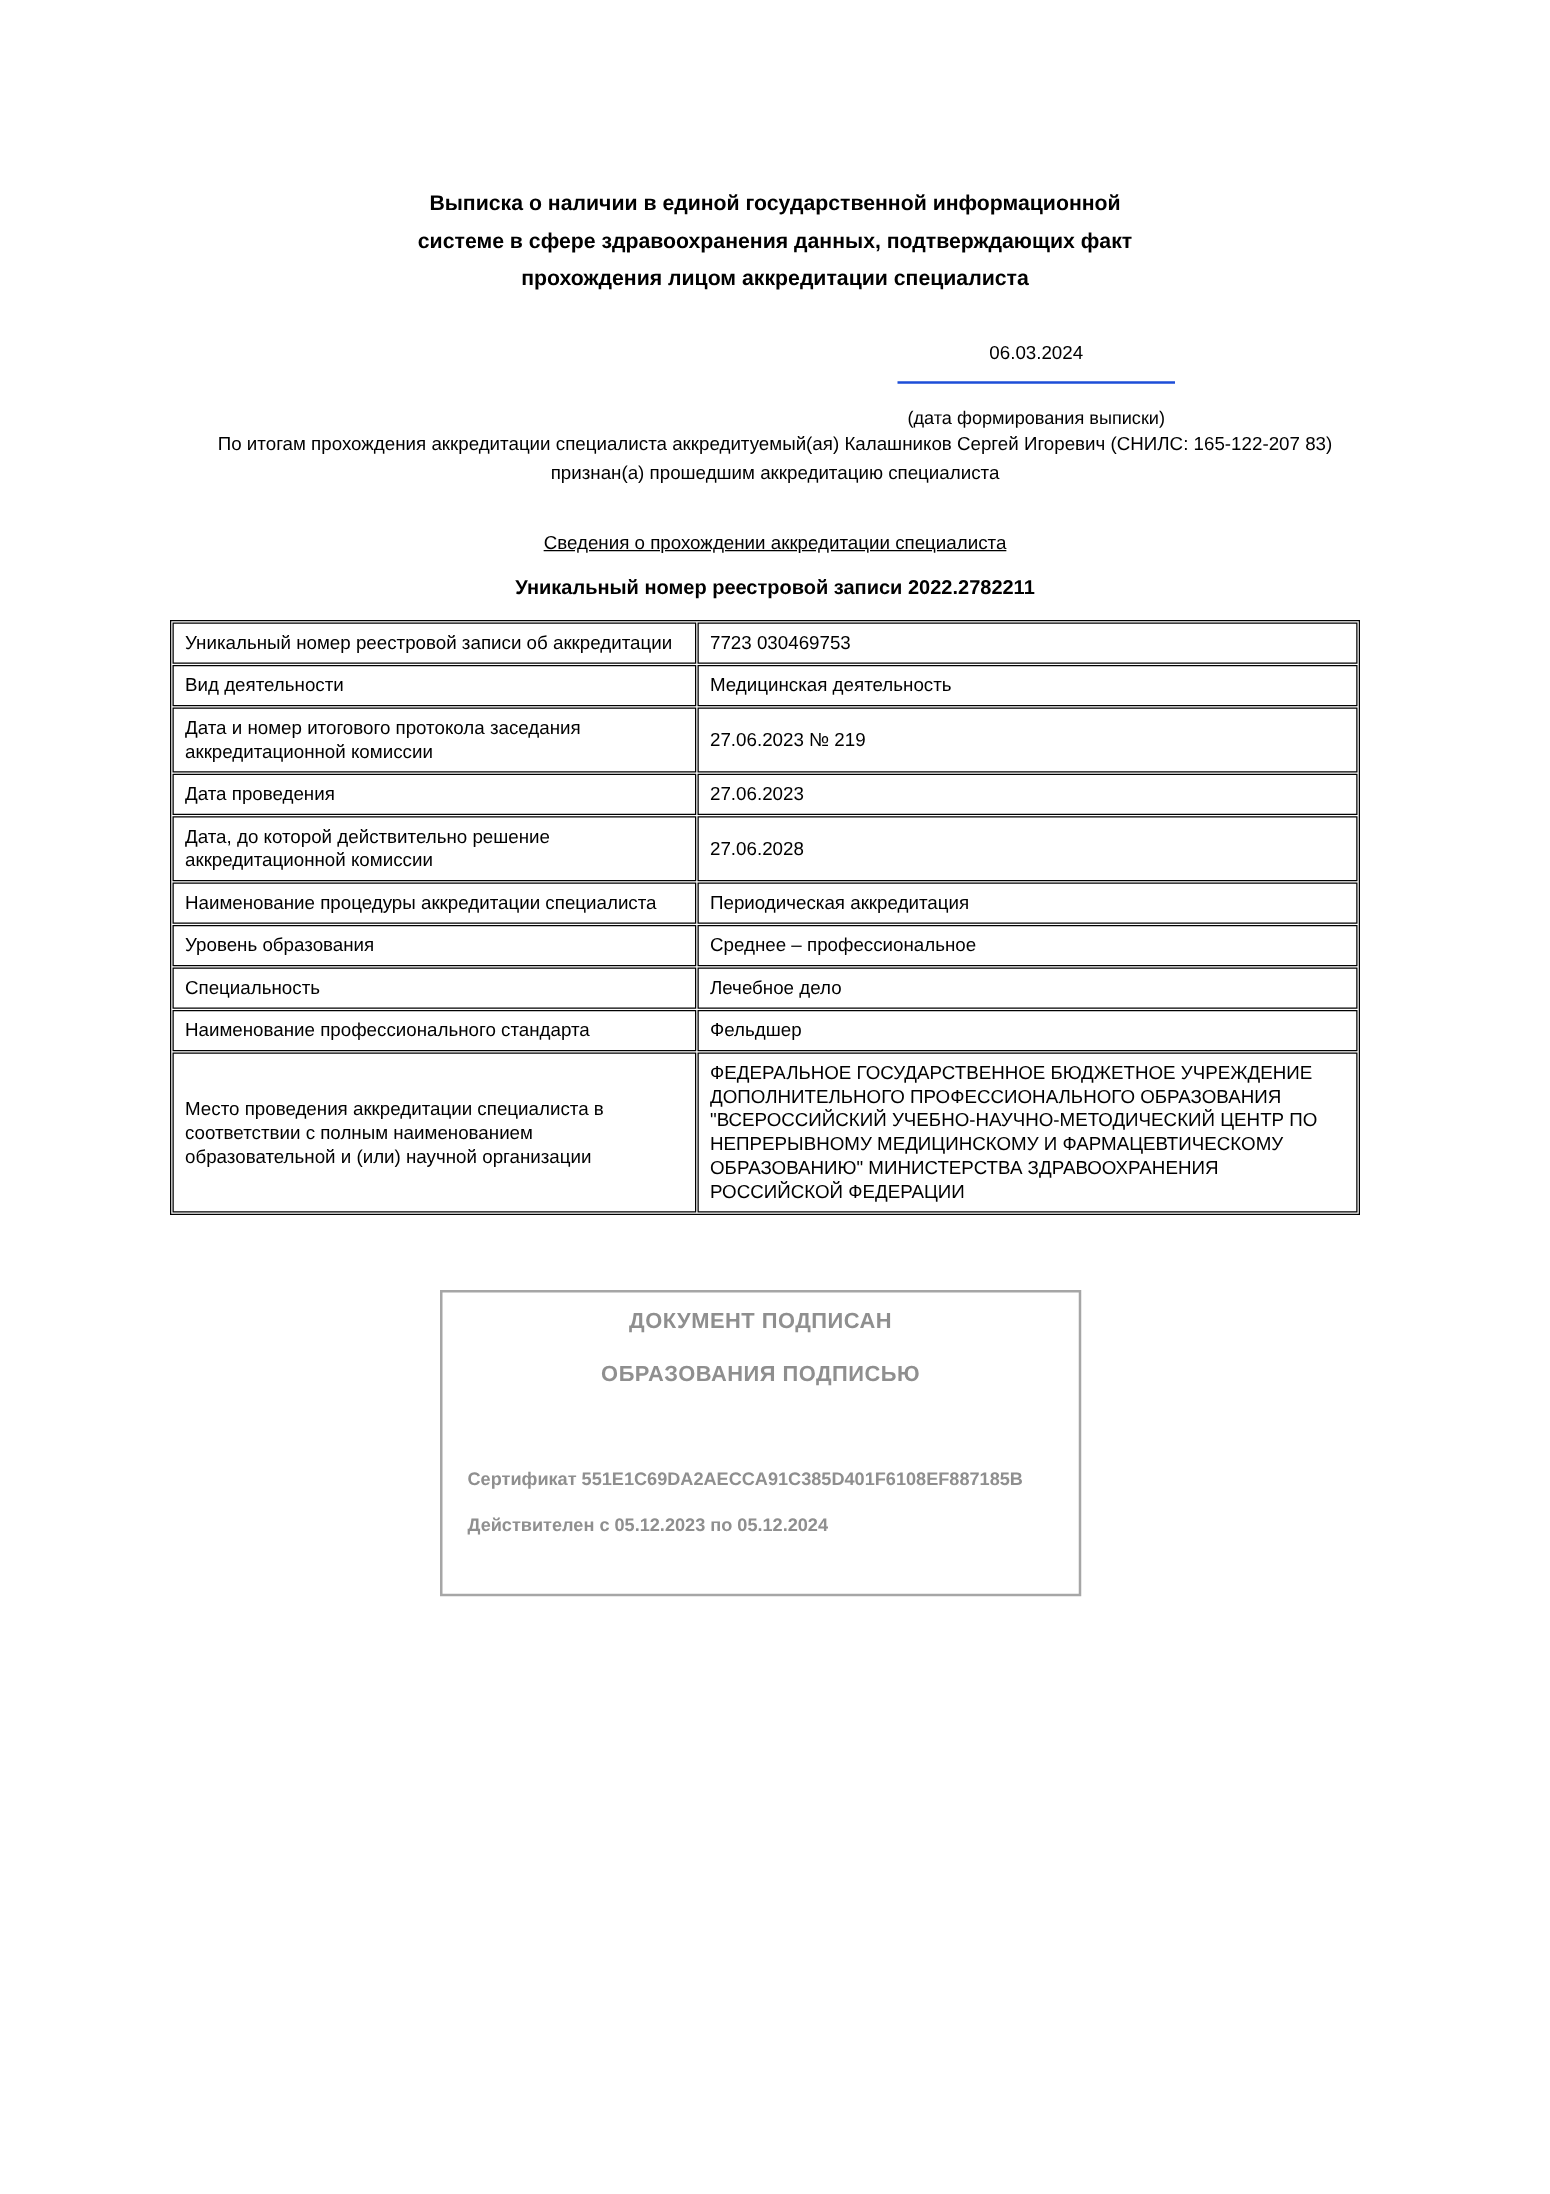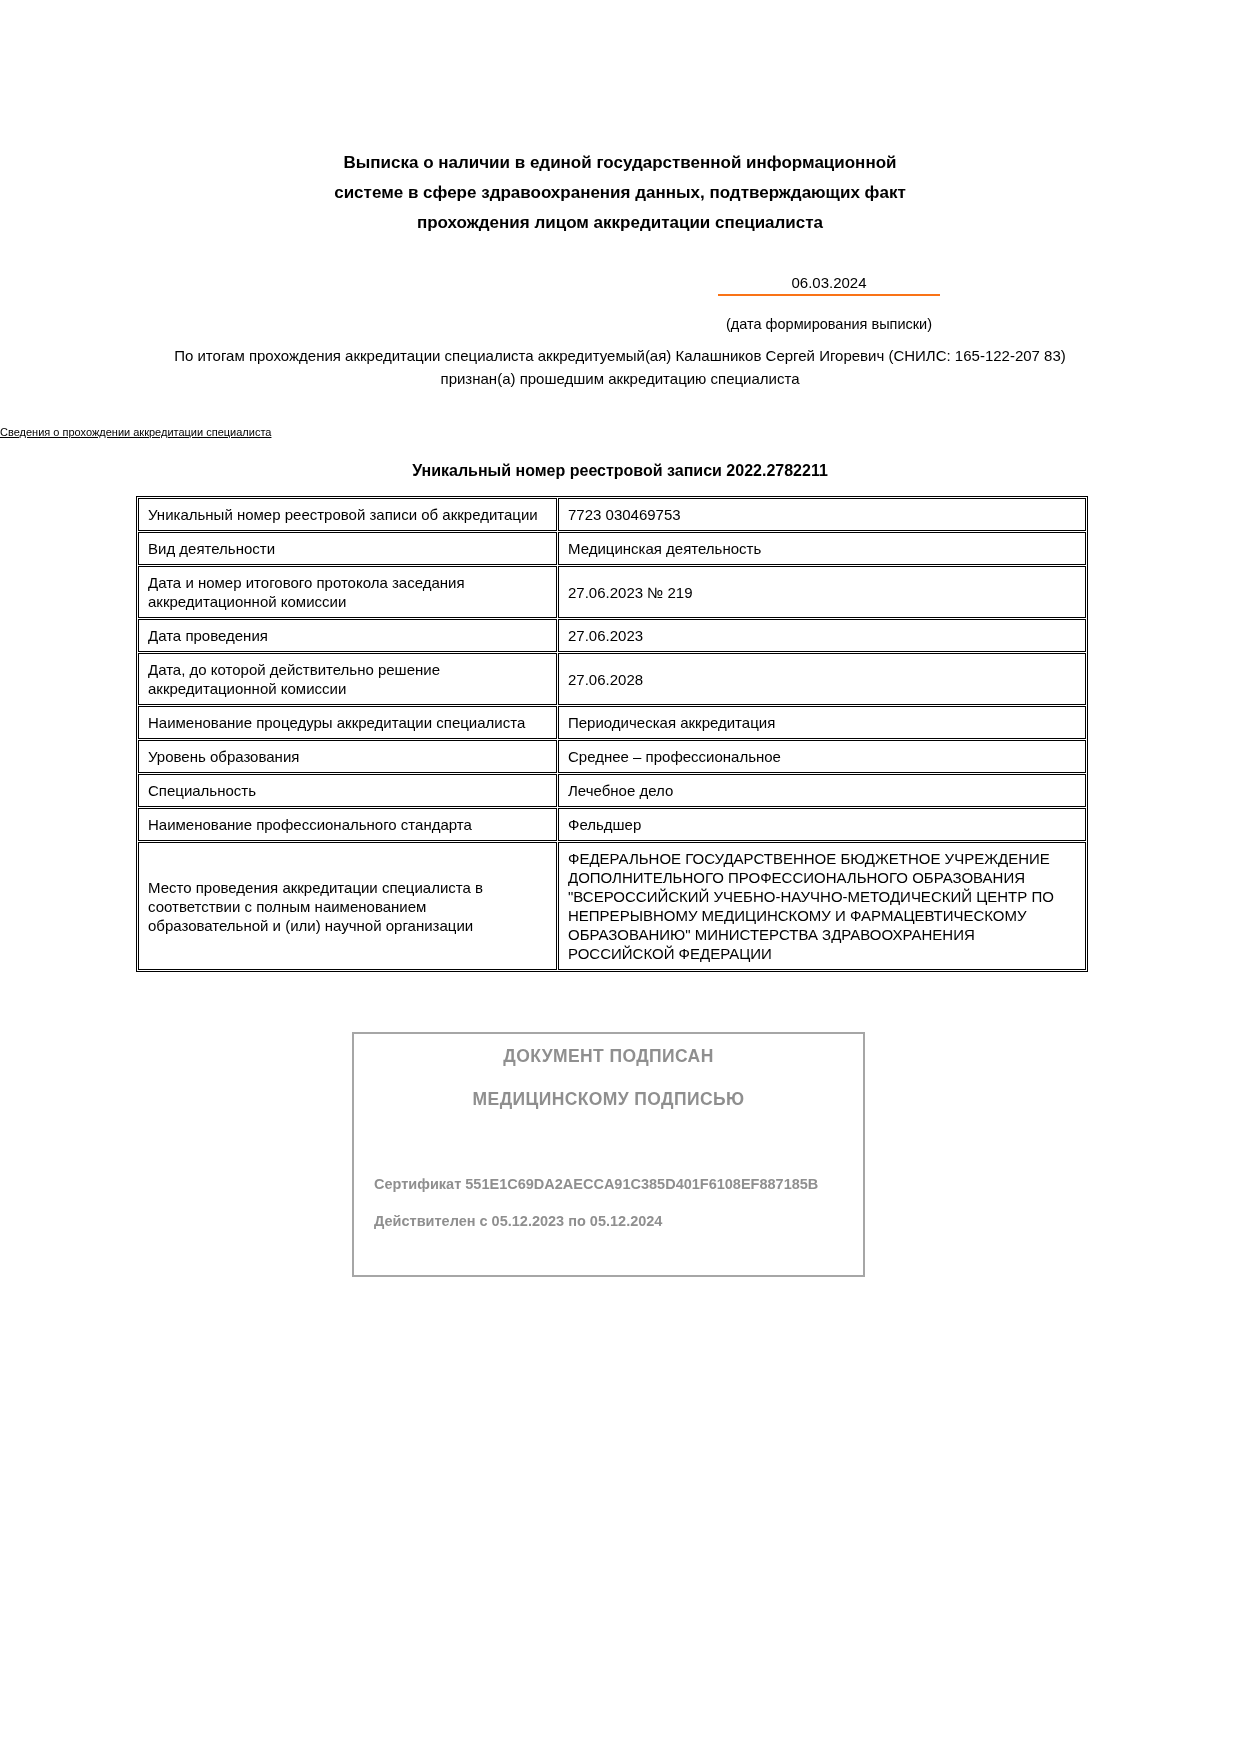--- a/index.html
+++ b/index.html
@@ -27,43 +27,44 @@
   
   .date-block {
     position: absolute;
     top: 274px;
     left: 718px;
     width: 222px;
     text-align: center;
   }
   .date-value {
     font-size: 15px;
-    padding-bottom: 3px;
-    border-bottom: 2px solid #f97316;
+    padding-bottom: 14px;
+    border-bottom: 2px solid #1d4ed8;
   }
   .date-caption {
     font-size: 14.5px;
     padding-top: 20px;
   }
 
   
   .intro {
     position: absolute;
     top: 344px; left: 0;
     width: 100%;
     text-align: center;
     font-size: 15px;
     line-height: 23px;
   }
 
   .section-heading {
     position: absolute;
     top: 426px; left: 0;
     width: 100%;
-    font-size: 11px;
+    text-align: center;
+    font-size: 15px;
     text-decoration: underline;
   }
 
   .registry-heading {
     position: absolute;
     top: 462px; left: 0;
     width: 100%;
     text-align: center;
     font-size: 16px;
     font-weight: bold;
@@ -184,18 +185,18 @@
         </tr>
         <tr>
           <td class="label-cell">Место проведения аккредитации специалиста в соответствии с полным наименованием образовательной и (или) научной организации</td>
           <td class="value-cell">ФЕДЕРАЛЬНОЕ ГОСУДАРСТВЕННОЕ БЮДЖЕТНОЕ УЧРЕЖДЕНИЕ ДОПОЛНИТЕЛЬНОГО ПРОФЕССИОНАЛЬНОГО ОБРАЗОВАНИЯ "ВСЕРОССИЙСКИЙ УЧЕБНО-НАУЧНО-МЕТОДИЧЕСКИЙ ЦЕНТР ПО НЕПРЕРЫВНОМУ МЕДИЦИНСКОМУ И ФАРМАЦЕВТИЧЕСКОМУ ОБРАЗОВАНИЮ" МИНИСТЕРСТВА ЗДРАВООХРАНЕНИЯ РОССИЙСКОЙ ФЕДЕРАЦИИ</td>
         </tr>
       </tbody>
   </table>
 
   <div class="sig-box">
     <div class="sig-head sig-head-1">ДОКУМЕНТ ПОДПИСАН</div>
-    <div class="sig-head sig-head-2">МЕДИЦИНСКОМУ ПОДПИСЬЮ</div>
+    <div class="sig-head sig-head-2">ОБРАЗОВАНИЯ ПОДПИСЬЮ</div>
     <div class="sig-line sig-line-cert">Сертификат 551E1C69DA2AECCA91C385D401F6108EF887185B</div>
     <div class="sig-line sig-line-valid">Действителен с 05.12.2023 по 05.12.2024</div>
   </div>
 
 </div>
 
 </body></html>

